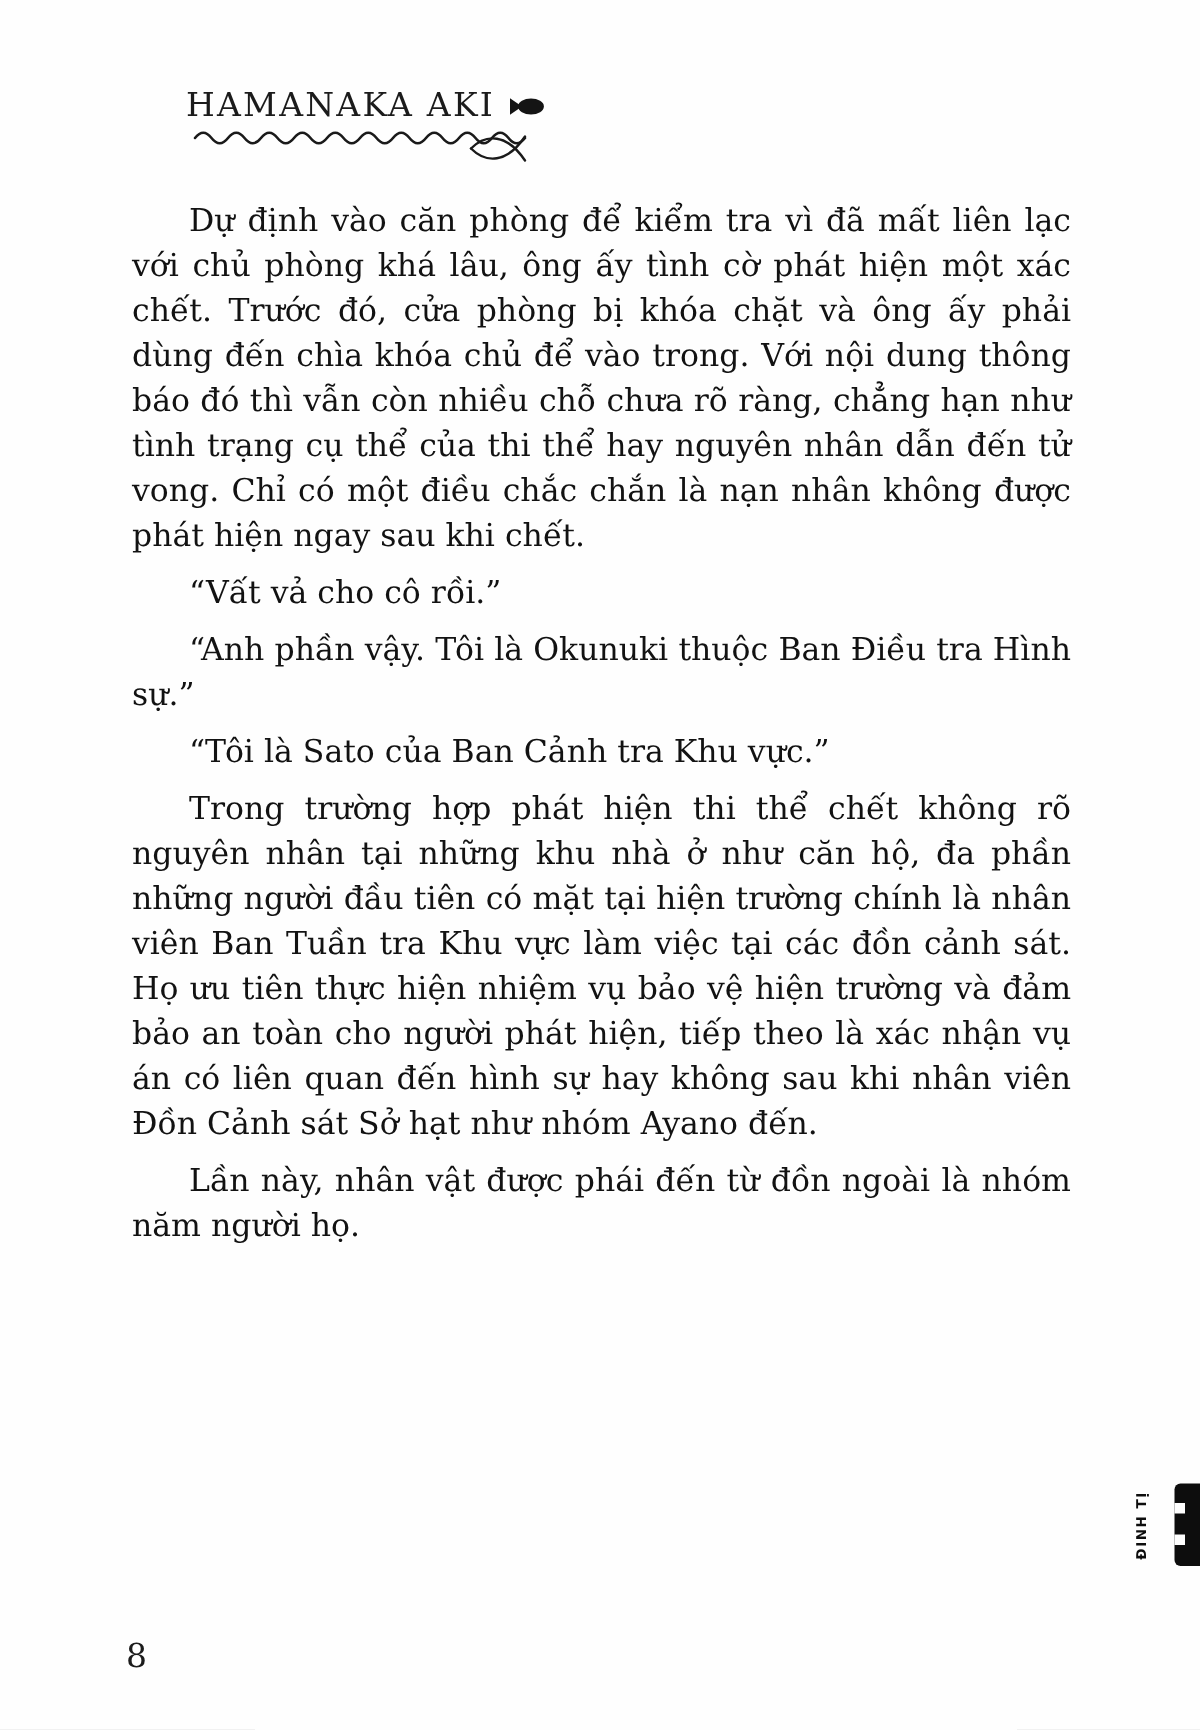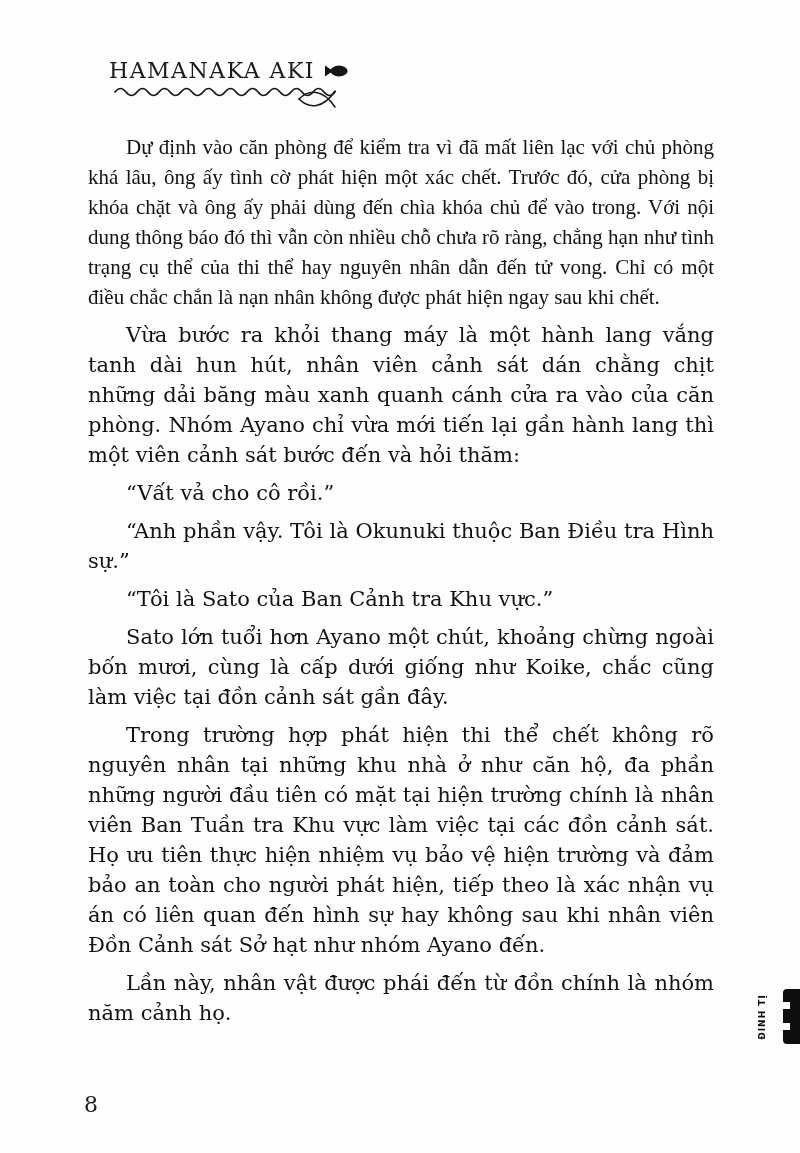--- a/index.html
+++ b/index.html
@@ -10,21 +10,21 @@
     margin: 0 auto;
     background: #fefefe;
     color: #161616;
     font-family: "DejaVu Serif", "Liberation Serif", serif;
     overflow: hidden;
   }
 
   
   .author-header {
     position: absolute;
-    left: 109px;
+    left: 124px;
     top: 58px;
   }
   .author-row {
     display: flex;
     align-items: center;
     gap: 9px;
   }
   .author-name {
     font-size: 22px;
     letter-spacing: 1.5px;
@@ -41,21 +41,21 @@
     width: 626px;
     font-size: 21px;
     line-height: 30px;
     text-align: justify;
     color: #121212;
   }
   .text-block p {
     margin: 8px 0 0 0;
     text-indent: 38px;
   }
-  .text-block p:first-child { margin-top: 0; font-family: Liberation Serif, serif; }
+  .text-block p:first-child { margin-top: 0; }
 
   
   .page-number {
     position: absolute;
     left: 84px;
     top: 1092px;
     font-size: 22px;
     color: #1b1b1b;
   }
 
@@ -117,27 +117,25 @@
       <path d="M2,8 q5.5,-7 11,0 t11,0 t11,0 t11,0 t11,0 t11,0 t11,0 t11,0 t11,0 t11,0 t11,0 t11,0 t11,0 t11,0 t11,0 t11,0 t11,0 t11,0 t11,0 t11,0" fill="none" stroke="#1a1a1a" stroke-width="1.7" stroke-linecap="round"></path>
       <g fill="none" stroke="#1a1a1a" stroke-width="1.6" stroke-linecap="round">
         <path d="M186,15 C196,5 210,5 222,23"></path>
         <path d="M186,15 C196,25 210,25 222,7"></path>
       </g>
     </svg>
   </header>
 
   <main class="text-block">
     <p>Dự định vào căn phòng để kiểm tra vì đã mất liên lạc với chủ phòng khá lâu, ông ấy tình cờ phát hiện một xác chết. Trước đó, cửa phòng bị khóa chặt và ông ấy phải dùng đến chìa khóa chủ để vào trong. Với nội dung thông báo đó thì vẫn còn nhiều chỗ chưa rõ ràng, chẳng hạn như tình trạng cụ thể của thi thể hay nguyên nhân dẫn đến tử vong. Chỉ có một điều chắc chắn là nạn nhân không được phát hiện ngay sau khi chết.</p>
-    <p>Vừa bước ra khỏi thang máy là một hành lang vắng tanh dài hun hút, nhân viên cảnh sát dán chằng chịt những dải băng màu xanh quanh cánh cửa ra vào của căn phòng. Nhóm Ayano chỉ vừa mới tiến lại gần hành lang thì một viên cảnh sát bước đến và hỏi thăm:</p>
     <p>“Vất vả cho cô rồi.”</p>
     <p>“Anh phần vậy. Tôi là Okunuki thuộc Ban Điều tra Hình sự.”</p>
     <p>“Tôi là Sato của Ban Cảnh tra Khu vực.”</p>
-    <p>Sato lớn tuổi hơn Ayano một chút, khoảng chừng ngoài bốn mươi, cùng là cấp dưới giống như Koike, chắc cũng làm việc tại đồn cảnh sát gần đây.</p>
     <p>Trong trường hợp phát hiện thi thể chết không rõ nguyên nhân tại những khu nhà ở như căn hộ, đa phần những người đầu tiên có mặt tại hiện trường chính là nhân viên Ban Tuần tra Khu vực làm việc tại các đồn cảnh sát. Họ ưu tiên thực hiện nhiệm vụ bảo vệ hiện trường và đảm bảo an toàn cho người phát hiện, tiếp theo là xác nhận vụ án có liên quan đến hình sự hay không sau khi nhân viên Đồn Cảnh sát Sở hạt như nhóm Ayano đến.</p>
-    <p>Lần này, nhân vật được phái đến từ đồn chính là nhóm năm cảnh họ.</p>
+    <p>Lần này, nhân vật được phái đến từ đồn ngoài là nhóm năm người họ.</p>
   </main>
 
   <div class="page-number">8</div>
 
   <div class="publisher-mark">
     <span class="publisher-text">ĐINH TỊ</span>
     <span class="publisher-block"></span>
   </div>
 
 </div>

